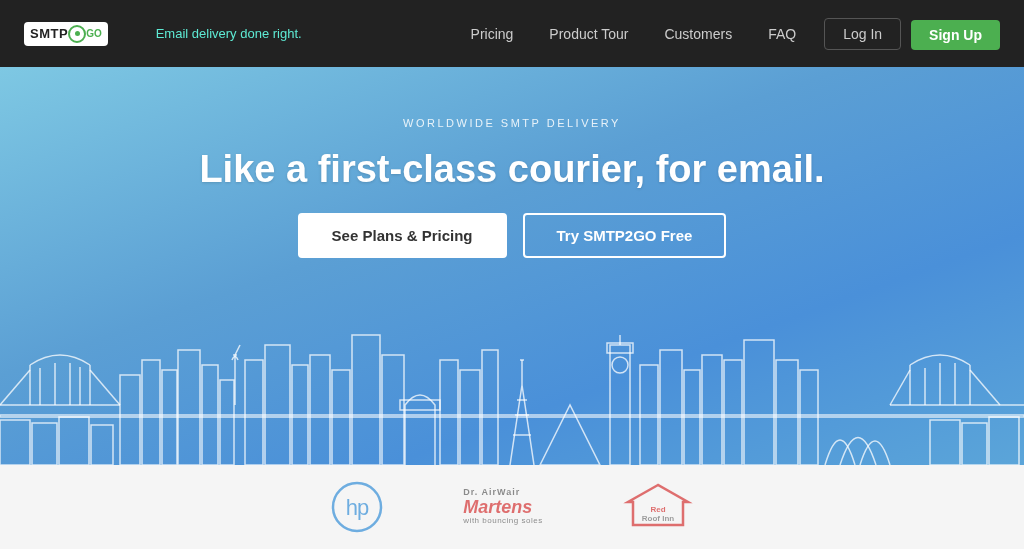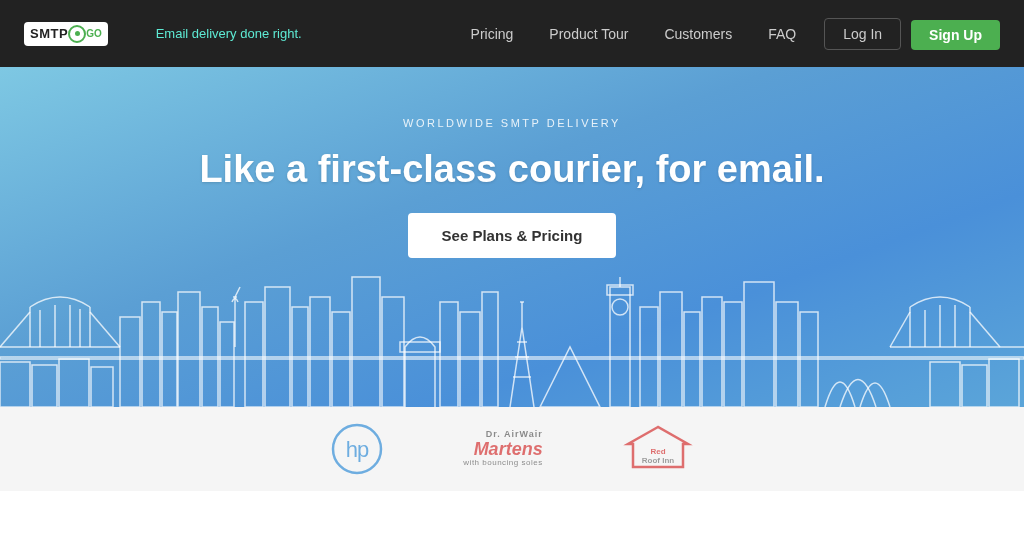--- a/index.html
+++ b/index.html
@@ -95,21 +95,21 @@
       border: none;
       border-radius: 4px;
       cursor: pointer;
       background: #4caf50;
       margin-left: 6px;
     }
 
     
     .hero {
       position: relative;
-      height: 340px;
+      height: 398px;
       background: linear-gradient(160deg, #7ec8e3 0%, #5b9fd4 40%, #4a90d9 70%, #5ba5d9 100%);
       overflow: hidden;
       display: flex;
       flex-direction: column;
       align-items: center;
       justify-content: flex-start;
       padding-top: 50px;
     }
     .hero-subtitle {
       color: rgba(255,255,255,0.85);
@@ -179,21 +179,21 @@
       justify-content: center;
       gap: 80px;
     }
     .brand-logo {
       display: flex;
       align-items: center;
       justify-content: center;
       opacity: 0.55;
     }
     .dm-logo {
-      text-align: right;
+      text-align: left;
       line-height: 1.1;
     }
     .dm-top {
       font-size: 9px;
       color: #333;
       letter-spacing: 1px;
       font-weight: 600;
     }
     .dm-main {
       font-size: 18px;
@@ -235,20 +235,21 @@
     <button class="btn-login">Log In</button>
     <button class="btn-signup">Sign Up</button>
   </div>
 </nav>
 
 <section class="hero">
   <p class="hero-subtitle">WORLDWIDE SMTP DELIVERY</p>
   <h1 class="hero-title">Like a first-class courier, for email.</h1>
   <div class="hero-buttons">
     <button class="btn-plans">See Plans &amp; Pricing</button>
+    <button class="btn-free">Try SMTP2GO Free</button>
   </div>
 
   <svg class="skyline" viewBox="0 0 1024 160" preserveAspectRatio="xMidYMax meet" xmlns="http://www.w3.org/2000/svg">
     <g fill="none" stroke="rgba(255,255,255,0.75)" stroke-width="1.5">
 
       <line x1="0" y1="100" x2="120" y2="100"></line>
       <line x1="30" y1="60" x2="30" y2="100"></line>
       <line x1="90" y1="60" x2="90" y2="100"></line>
       <path d="M30,60 Q60,40 90,60"></path>
       <line x1="30,60" x2="0,100"></line>

